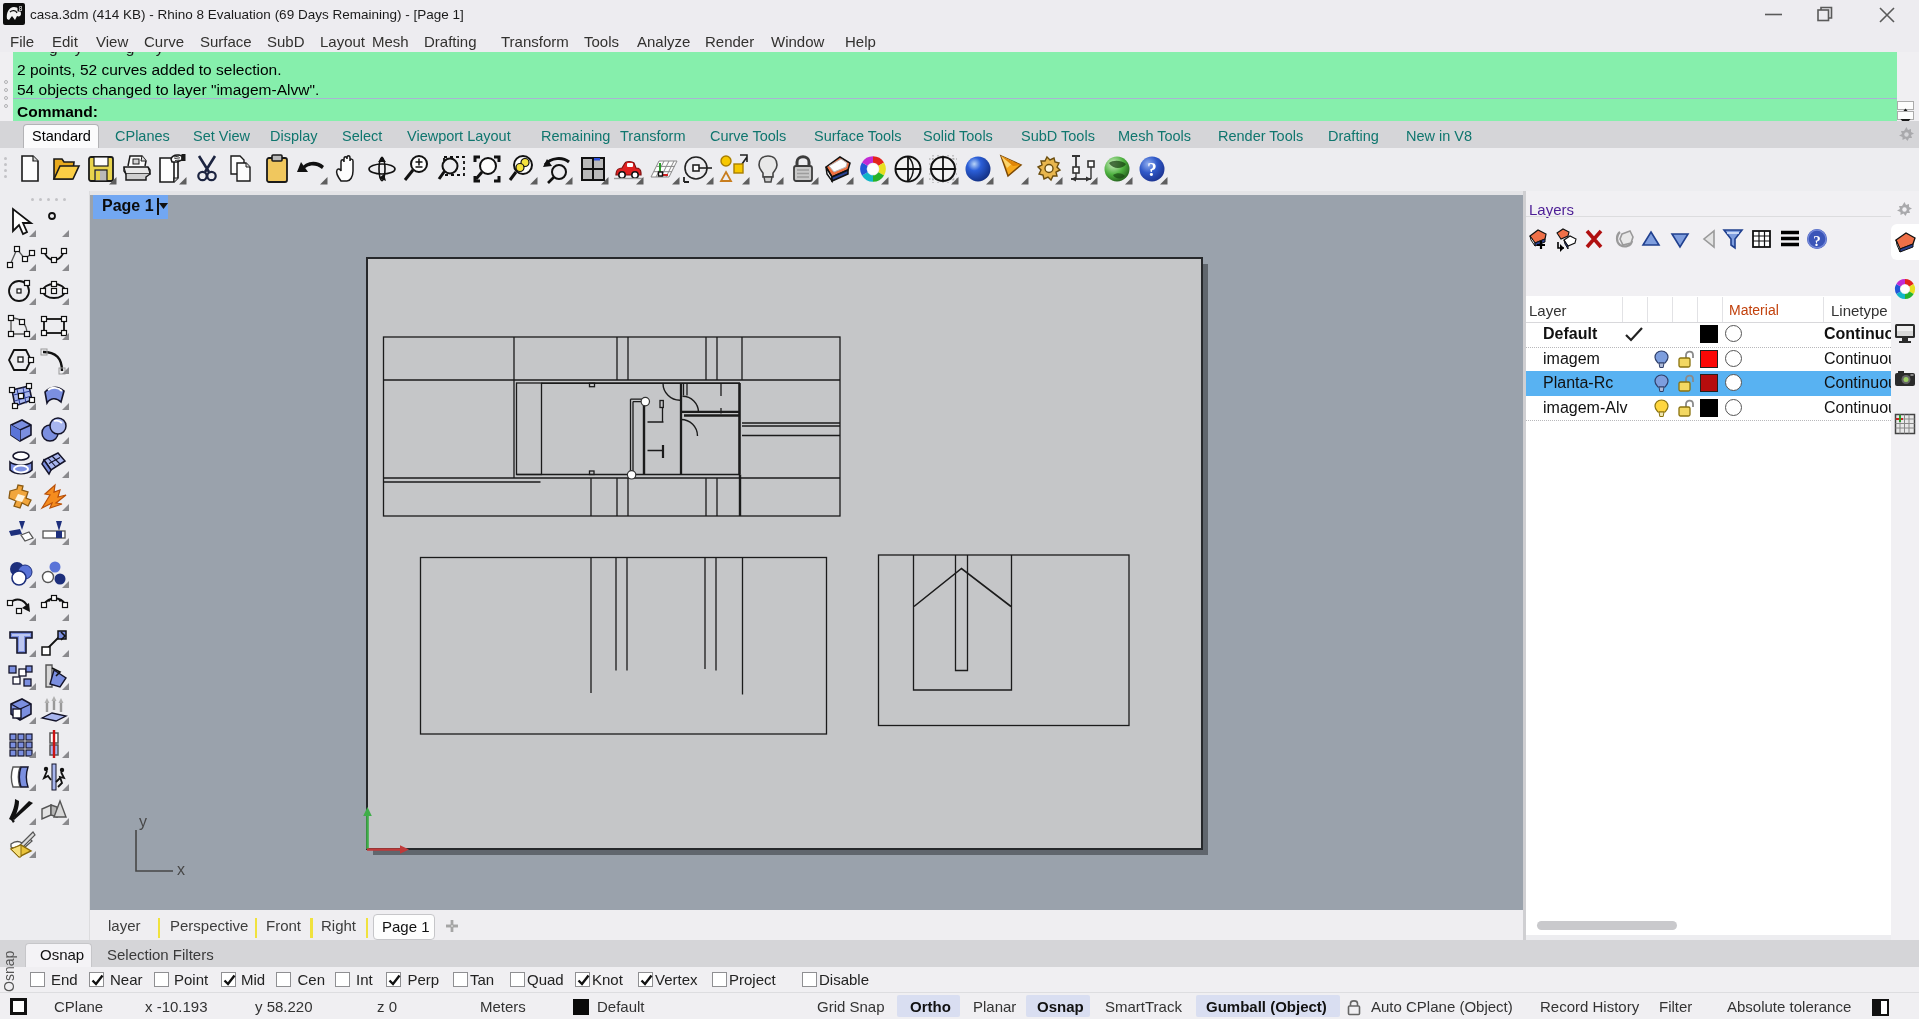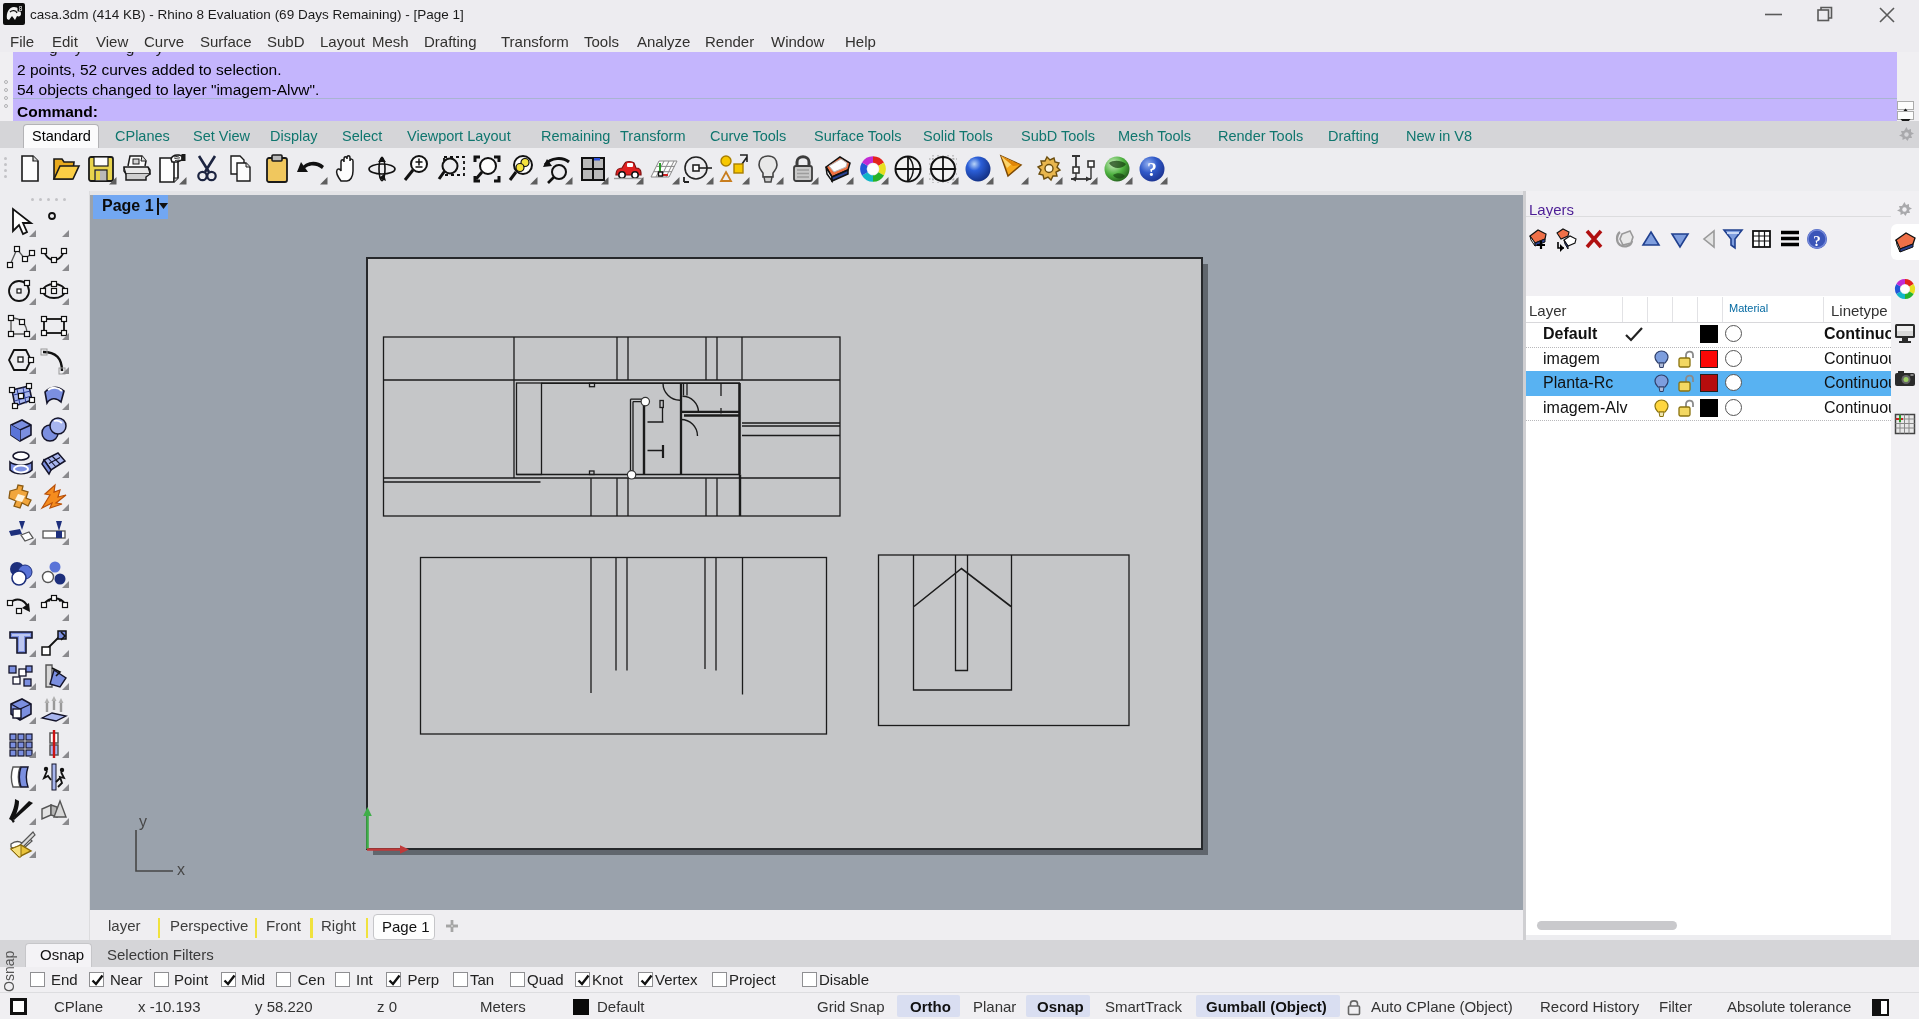--- a/index.html
+++ b/index.html
@@ -3,21 +3,21 @@
 <meta charset="utf-8">
 <style>
   * { margin:0; padding:0; box-sizing:border-box; }
   html,body { width:1919px; height:1019px; overflow:hidden; font-family:"Liberation Sans", sans-serif; }
   .abs { position:absolute; }
   body { position:relative; background:#efeef1; }
   .titlebar { left:0; top:0; width:1919px; height:30px; background:#edecf0; }
   .menubar { left:0; top:30px; width:1919px; height:22px; background:#edecf0; }
   .menubar span { position:absolute; top:3px; font-size:15px; color:#32312f; }
   .cmdarea { left:0; top:52px; width:1919px; height:69px; background:#f0eff2; }
-  .cmdwhite { left:13px; top:0; width:1884px; height:69px; background:#c4b5fd; }
+  .cmdwhite { left:13px; top:0; width:1884px; height:69px; background:#86efac; }
   .cmdtext { position:absolute; left:4px; font-size:15.5px; color:#000; white-space:pre; }
   .tabrow { left:0; top:121px; width:1919px; height:27px; background:#d5d5d8;padding-left:20px; }
   .tabrow span { position:absolute; top:7px; font-size:14.5px; color:#0f766e; white-space:nowrap; }
   .stdtab { position:absolute; left:23px; top:3px; width:76px; height:24px; background:#fbfbfc; border:1px solid #b3b3b6; border-bottom:none; border-radius:4px 4px 0 0; }
   .iconrow { left:0; top:148px; width:1919px; height:43px; background:#ededf0; }
   .main { left:0; top:191px; width:1919px; height:749px; background:#ededf0; }
   .sidebar { left:0; top:0; width:90px; height:749px; background:#ededf0; border-right:1px solid #dcdcde; }
   .viewport { left:90px; top:4px; width:1433px; height:715px; background:#9aa2ac; }
   .vtabs { left:90px; top:719px; width:1433px; height:30px; background:#efeef1; }
   .vtabs span { position:absolute; top:7px; font-size:15px; color:#3d3d3d; }
@@ -750,21 +750,21 @@
     </g>
     <g transform="translate(278,0)">
       <circle cx="10" cy="11" r="10" fill="#3b55b8"></circle>
           <circle cx="10" cy="11" r="9" fill="none" stroke="#7488d8" stroke-width="1.4"></circle>
       <text x="10" y="18" font-size="15" font-weight="bold" fill="#fff" text-anchor="middle" font-family="Liberation Serif">?</text>
     </g>
   </svg>
 
 
   <span class="abs" style="left:3px;top:111px;font-size:15px;color:#333">Layer</span>
-  <span class="abs" style="left:203px;top:111px;font-size:11px;color:#0369a1">Material</span>
+  <span class="abs" style="left:203px;top:111px;font-size:14px;color:#c2410c">Material</span>
   <span class="abs" style="left:305px;top:111px;font-size:15px;color:#333">Linetype</span>
   <svg class="abs" style="left:0;top:106px" width="365" height="25" viewBox="0 0 365 25">
     <g stroke="#e2e2e5" stroke-width="1">
           <path d="M96.5 0 V25 M121.5 0 V25 M146.5 0 V25 M171.5 0 V25 M196.5 0 V25 M297.5 0 V25"></path>
         </g>
   </svg>
   <div class="abs" style="left:0;top:131px;width:365px;height:1px;background:#d8d8db"></div>
 
   <div class="lay-row" style="top:131px">
     <span class="nm" style="font-weight:bold">Default</span>
@@ -919,21 +919,21 @@
     </div>
     <label style="left:655.0px">Vertex</label>
     <div class="cb" style="left:712.0px"></div>
     <label style="left:729.0px">Project</label>
     <div class="cb" style="left:802.0px"></div>
     <label style="left:819.0px">Disable</label>
   </div>
 <div class="abs statusrow" id="statusrow">
   <div class="abs" style="left:10px;top:5px;width:17px;height:17px;border:3.5px solid #111;background:#fff"></div>
   <span style="left:54px">CPlane</span>
-  <span style="left:138px">x -10.193</span>
+  <span style="left:145px">x -10.193</span>
   <span style="left:255px">y 58.220</span>
   <span style="left:377px">z 0</span>
   <span style="left:480px">Meters</span>
   <div class="abs" style="left:573px;top:6px;width:16px;height:16px;background:#0a0a0a"></div>
   <span style="left:597px">Default</span>
   <span style="left:817px">Grid Snap</span>
   <div class="pill" style="left:897px;width:63px">
       <b class="abs" style="left:13px;top:3px;position:absolute">Ortho</b>
     </div>
   <span style="left:973px">Planar</span>

